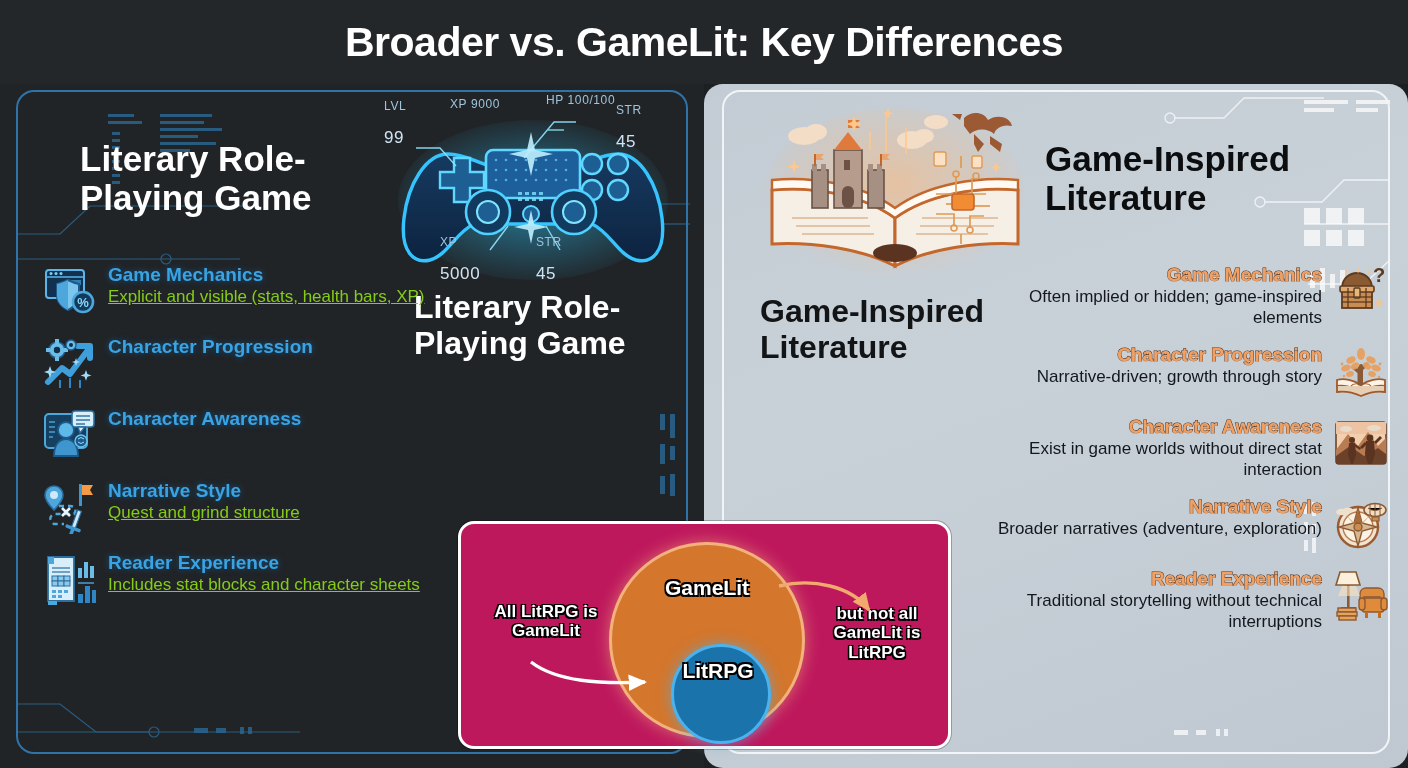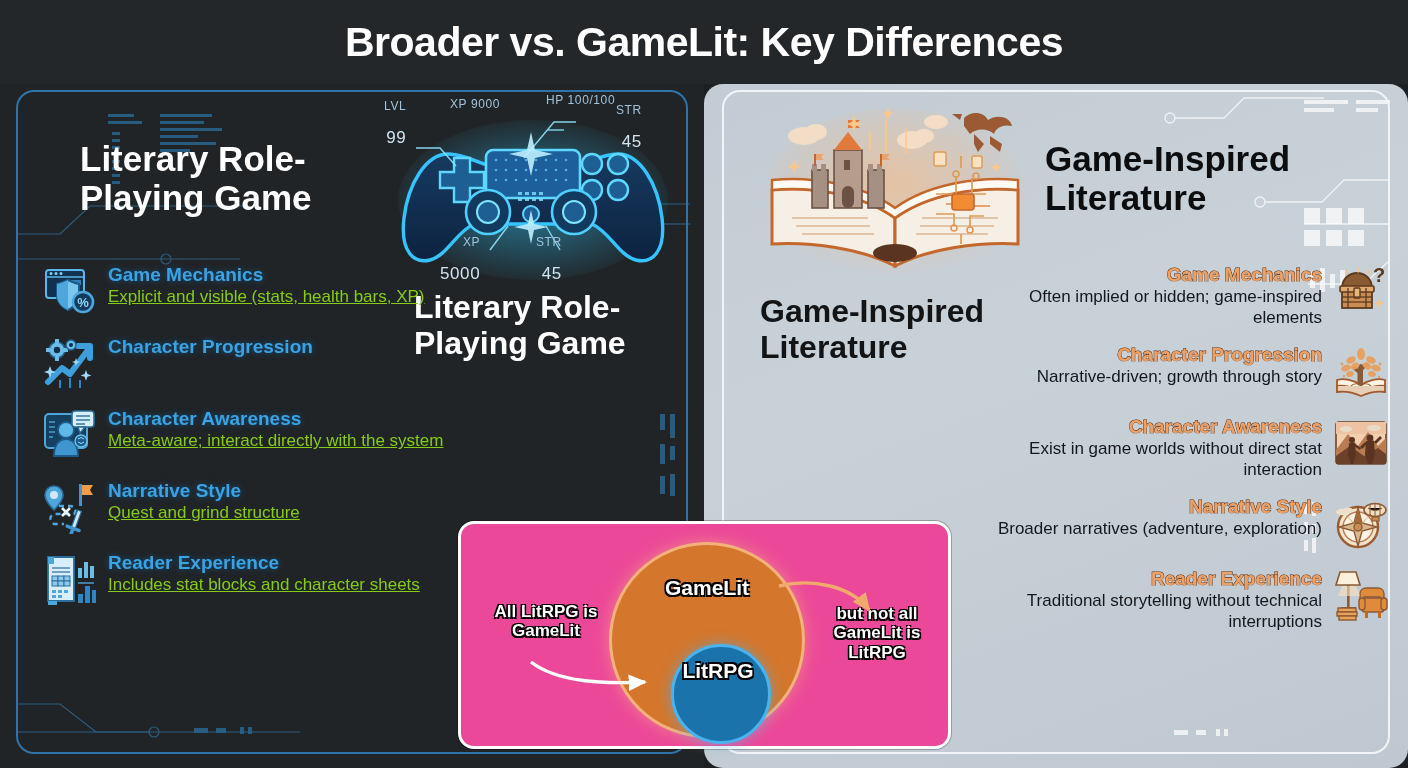--- a/index.html
+++ b/index.html
@@ -82,33 +82,33 @@
   .fdesc{ font-size:17px; line-height:1.2; }
   .fdesc-l{ color:#84cc16;text-decoration:underline; }
   .fdesc-r{ color:#14181c; }
 
   
   .ctrl-wrap{
     position:absolute; left:378px; top:8px; width:310px; height:200px;
   }
   .hud{
     position:absolute; color:#9fc4dc; font-size:12px; letter-spacing:.6px;
-    line-height:1.1; text-align:right;
+    line-height:1.1; text-align:left;
   }
   .hud b{ display:block; font-size:17px; font-weight:normal; color:#cfe4f2;margin-top:16px; }
 
   
   .book-wrap{
     position:absolute; left:46px; top:14px; width:290px; height:190px;
   }
 
   
   .venn-card{
     position:absolute; left:458px; top:521px; width:493px; height:228px;
-    background:#ec4899; border:3px solid #ffffff; border-radius:16px;
+    background:#be185d; border:3px solid #ffffff; border-radius:16px;
     box-shadow:0 0 0 1px rgba(0,0,0,.25);
   }
   .venn-outer{
     position:absolute; left:148px; top:18px; width:196px; height:196px;
     border-radius:50%; background:#d4762c; border:3px solid #f3b27c;
     box-shadow:0 0 16px rgba(243,178,124,.55);
   }
   .venn-inner{
     position:absolute; left:59px; top:99px; width:100px; height:100px;
     border-radius:50%; background:#1a73ab; border:3px solid #4ab3ef;
@@ -364,21 +364,20 @@
             <path d="M36,19 l2,6 l5,-6 z" fill="#d8eefb" stroke="#2b6e9e" stroke-width="1.4"></path>
             <g stroke="#2b6e9e" stroke-width="1.4">
               <path d="M34,8 H48"></path>
                 <path d="M34,12 H48"></path>
                 <path d="M34,16 H43"></path>
             </g>
           </svg>
         </div>
         <div class="ftext">
           <div class="fhead fhead-l">Character Awareness</div>
-          <div class="fdesc fdesc-l">Meta-aware; interact directly with the system</div>
         </div>
       </div>
 
       <div class="frow">
         <div class="ficon">
           <svg width="54" height="54" viewBox="0 0 54 54">
             <path d="M12,6 C7,6 3,10 3,15 C3,21 12,30 12,30 C12,30 21,21 21,15 C21,10 17,6 12,6 Z" fill="#4ea7dc" stroke="#2b6e9e" stroke-width="1.6"></path>
             <circle cx="12" cy="15" r="4" fill="#cfe9f9"></circle>
             <path d="M17,26 H28 C33,26 35,30 32,34 L14,34 C8,34 6,40 12,44 H22" stroke="#4ea7dc" stroke-width="2.4" fill="none" stroke-dasharray="5 4"></path>
             <path d="M20,28 L28,36 M28,28 L20,36" stroke="#eaf5fd" stroke-width="2.6"></path>

